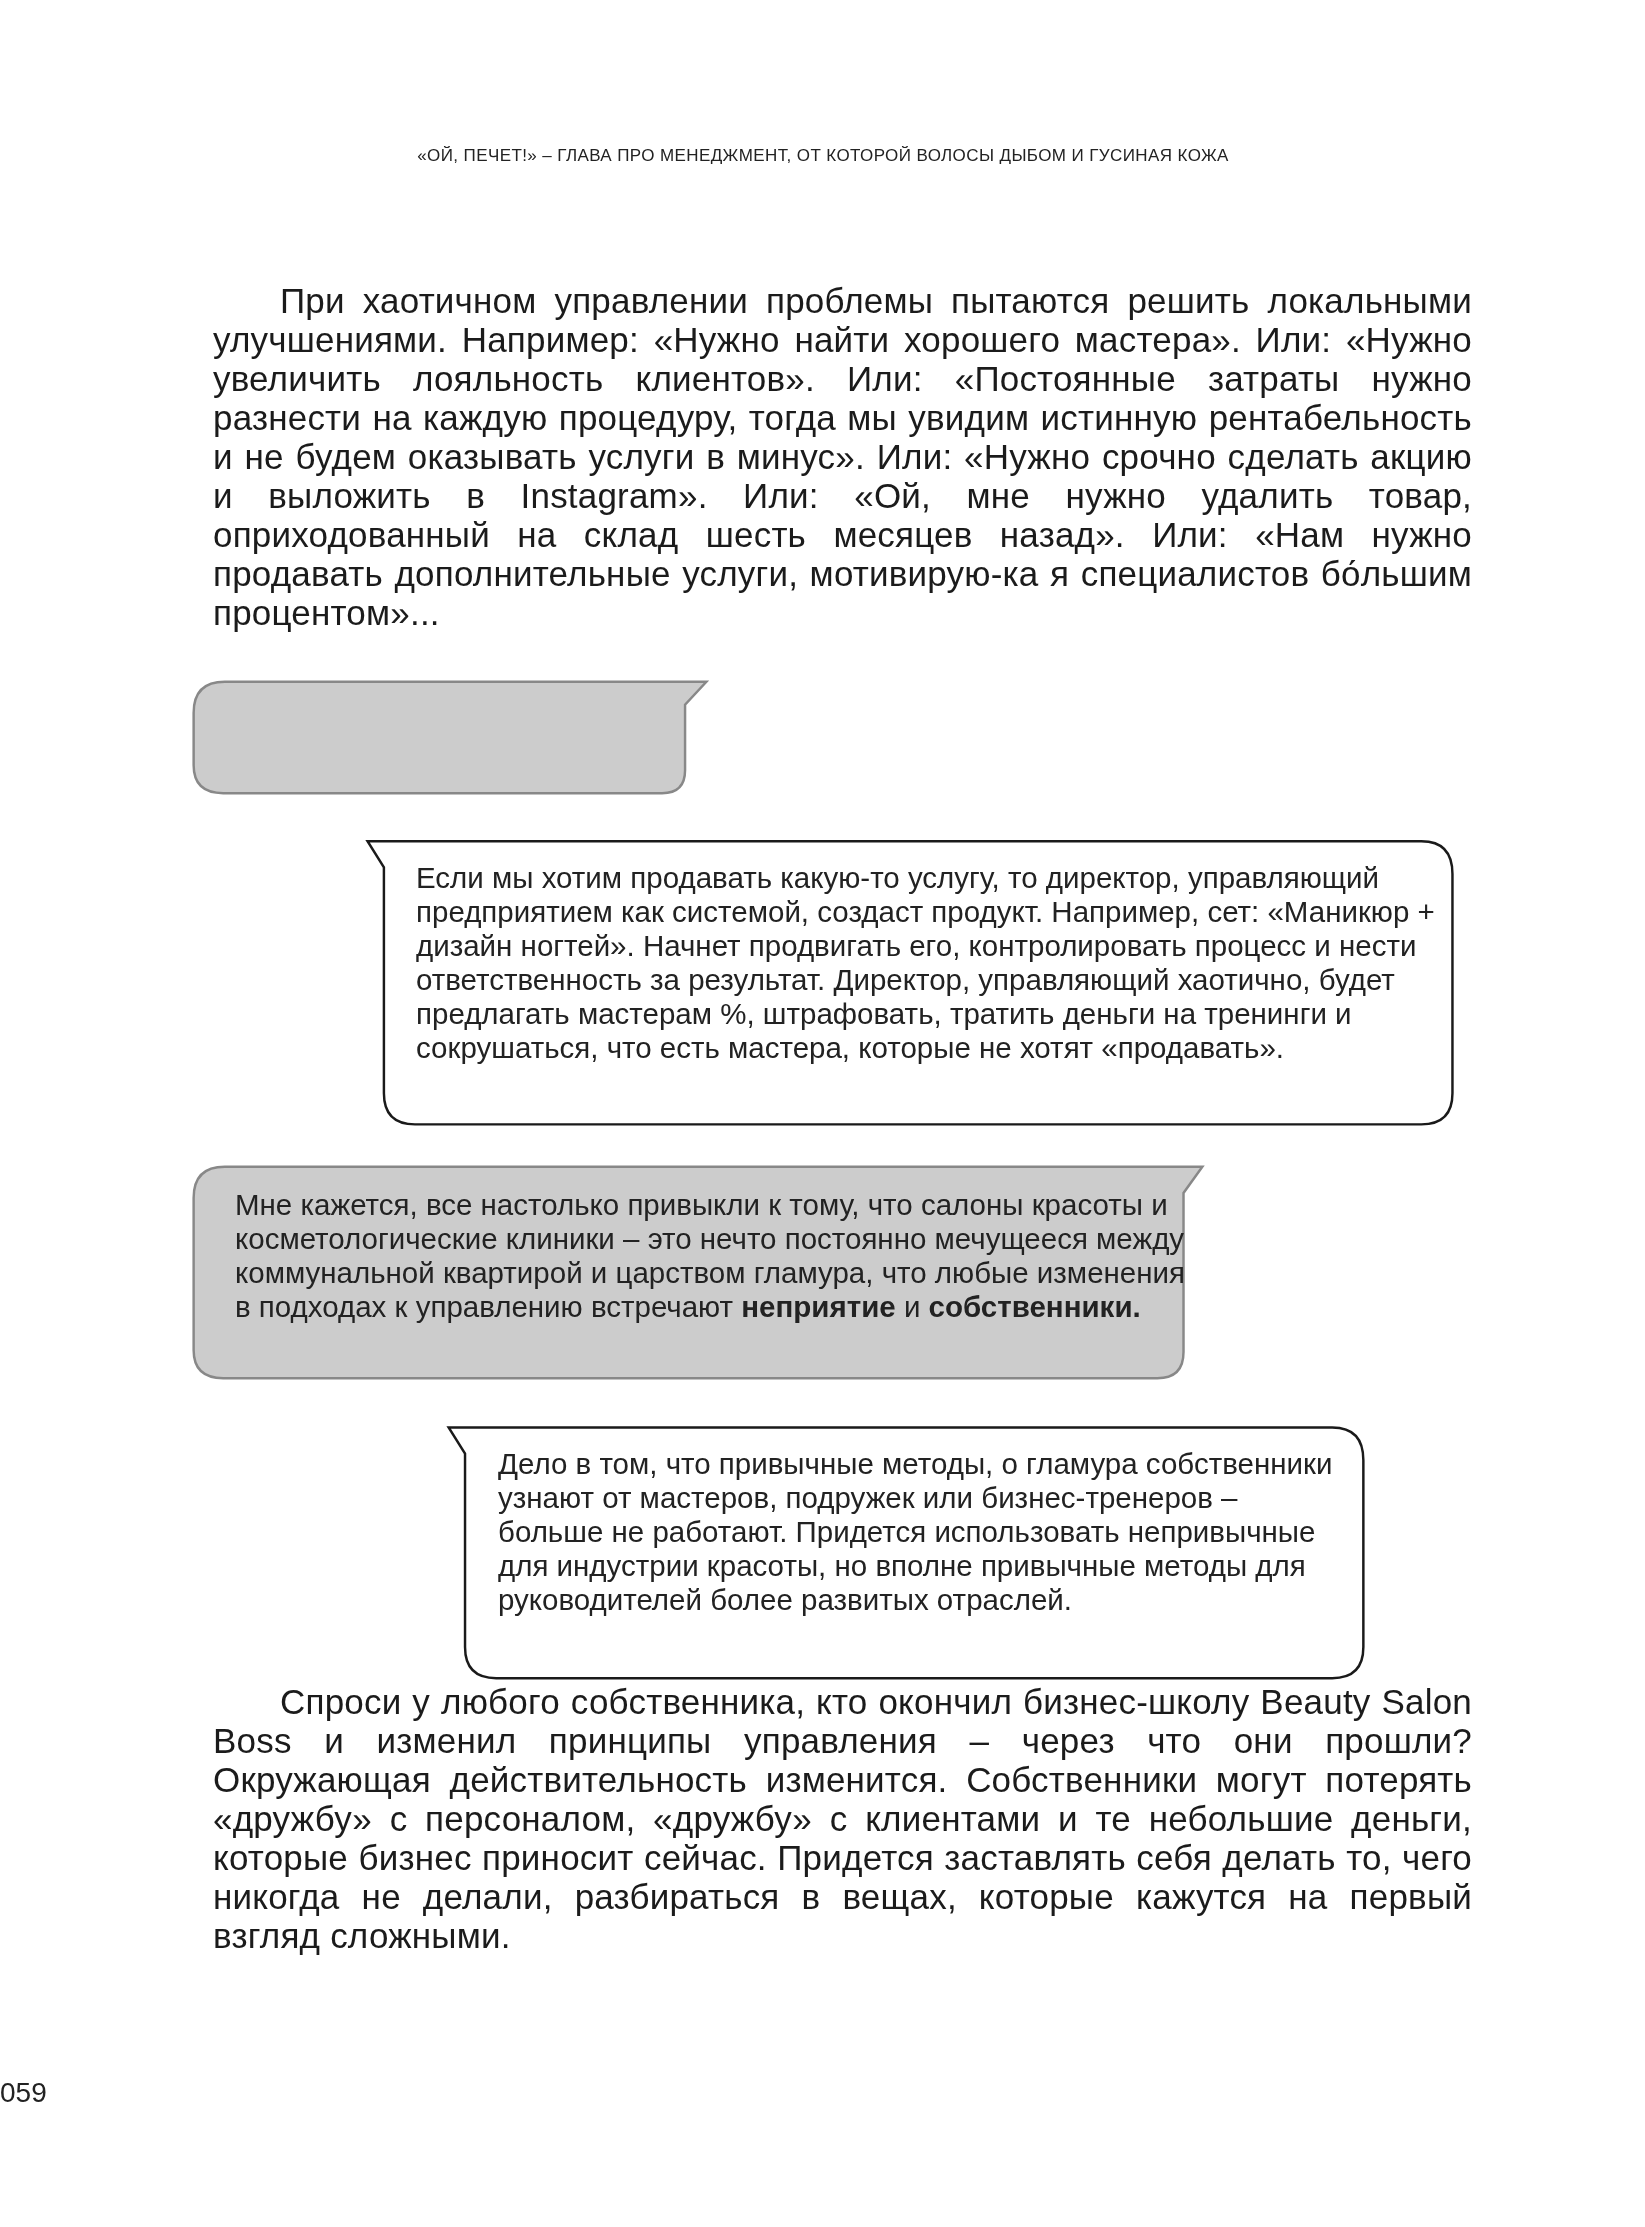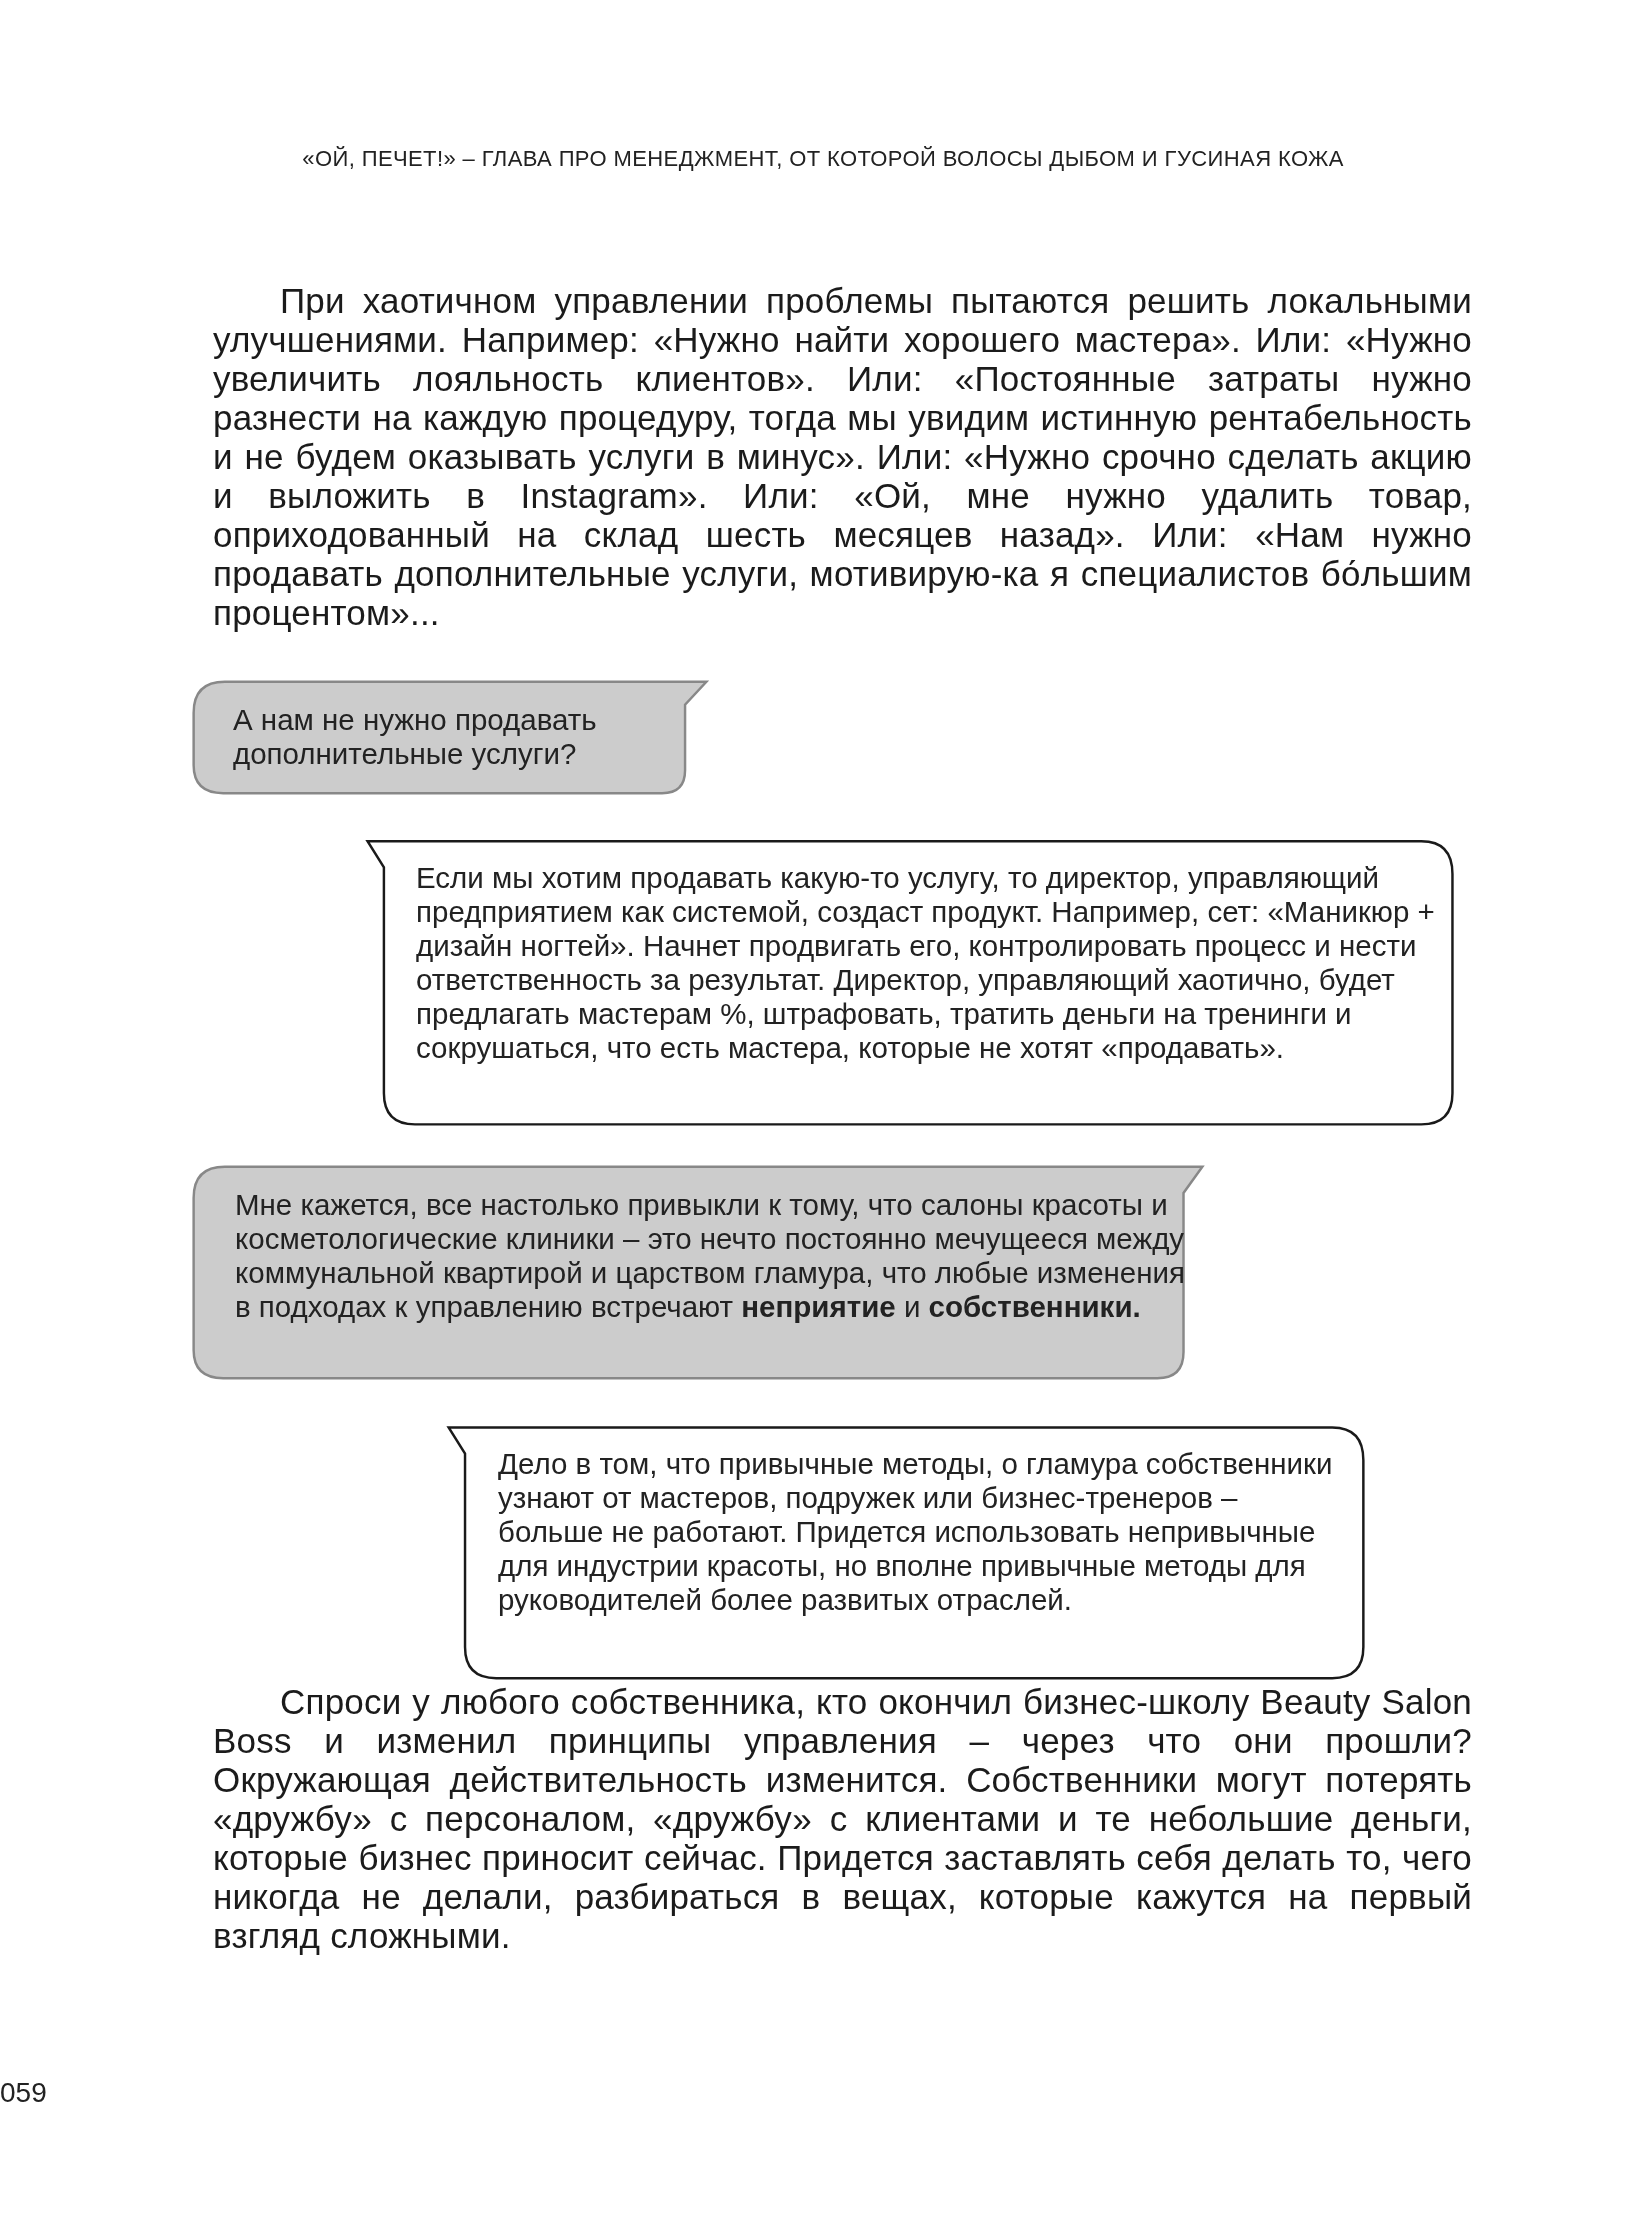--- a/index.html
+++ b/index.html
@@ -1,19 +1,19 @@
 <!DOCTYPE html>
 <html style="font-size:13px"><head>
   <meta charset="utf-8">
   <style>
     html, body { margin: 0; padding: 0; background: #ffffff; }
     body { width: 1646px; height: 2227px; position: relative; overflow: hidden; color: #1a1a1a;
            font-family: "Liberation Sans", sans-serif; }
     .running-head { position: absolute; top: 146px; left: 0; width: 1646px; text-align: center;
-                    font-size: 22px; letter-spacing: 0.4px; color: #222; }
+                    font-size: 17px; letter-spacing: 0.4px; color: #222; }
     .para { position: absolute; left: 193px; width: 1259px; font-size: 35px; line-height: 39px;
             text-align: justify; text-indent: 67px; color: #1b1b1b; letter-spacing: 0.2px; margin-left: 20px; }
     .p1 { top: 246px; }
     .p2 { top: 1647px; }
     .bubble { position: absolute; font-size: 29.5px; line-height: 34px; color: #222; box-sizing: border-box; }
     .bubble svg { position: absolute; left: 0; top: 0; overflow: visible; }
     .bubble .txt { position: absolute; }
     .b1 { left: 192px; top: 680px; width: 516px; height: 115px; }
     .b1 .txt { left: 41px; top: 23px; width: 459px; }
     .b2 { left: 365px; top: 838px; width: 1090px; height: 288px; }
@@ -30,21 +30,20 @@
 <body>
 
 <div class="running-head">«ОЙ, ПЕЧЕТ!» – ГЛАВА ПРО МЕНЕДЖМЕНТ, ОТ КОТОРОЙ ВОЛОСЫ ДЫБОМ И ГУСИНАЯ КОЖА</div>
 
 <p class="para p1">При хаотичном управлении проблемы пытаются решить локальными улучшениями. Например: «Нужно найти хорошего мастера». Или: «Нужно увеличить лояльность клиентов». Или: «Постоянные затраты нужно разнести на каждую процедуру, тогда мы увидим истинную рентабельность и не будем оказывать услуги в минус». Или: «Нужно срочно сделать акцию и выложить в Instagram». Или: «Ой, мне нужно удалить товар, оприходованный на склад шесть месяцев назад». Или: «Нам нужно продавать дополнительные услуги, мотивирую-ка я специалистов бо́льшим процентом»...</p>
 
 <div class="bubble b1">
   <svg width="516" height="115" viewBox="0 0 630 140">
     <path d="M40,2 L628,2 L602,30 L602,110 Q602,138 574,138 L38,138 Q2,138 2,104 L2,40 Q2,2 40,2 Z" fill="#cccccc" stroke="#888888" stroke-width="3"></path>
   </svg>
-  <div class="txt">А нам не нужно продавать дополнительные услуги?</div>
 </div>
 
 <div class="bubble b2">
   <svg width="1090" height="288" viewBox="0 0 1330 352">
     <path d="M2,4 L1290,4 Q1328,4 1328,44 L1328,312 Q1328,350 1290,350 L60,350 Q22,350 22,312 L22,36 L2,4 Z" fill="#ffffff" stroke="#1a1a1a" stroke-width="3"></path>
   </svg>
   <div class="txt">Если мы хотим продавать какую-то услугу, то директор, управляющий предприятием как системой, создаст продукт. Например, сет: «Маникюр + дизайн ногтей». Начнет продвигать его, контролировать процесс и нести ответственность за результат. Директор, управляющий хаотично, будет предлагать мастерам %, штрафовать, тратить деньги на тренинги и сокрушаться, что есть мастера, которые не хотят «продавать».</div>
 </div>
 
 <div class="bubble b3">

